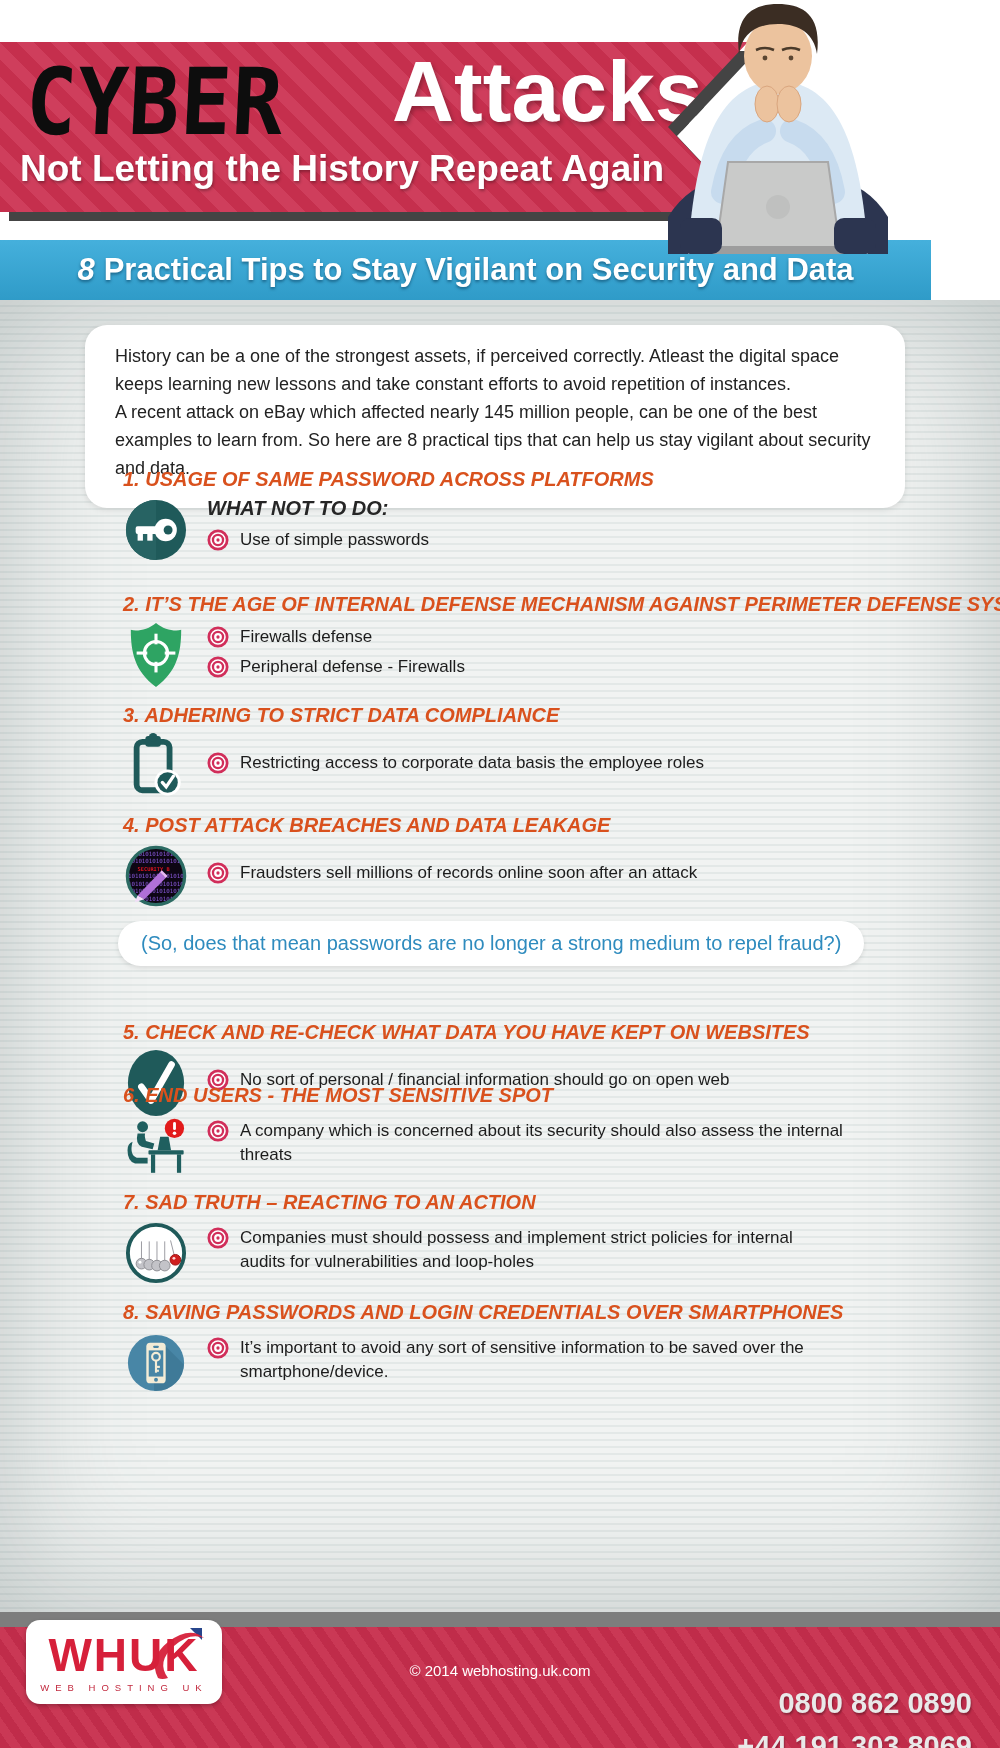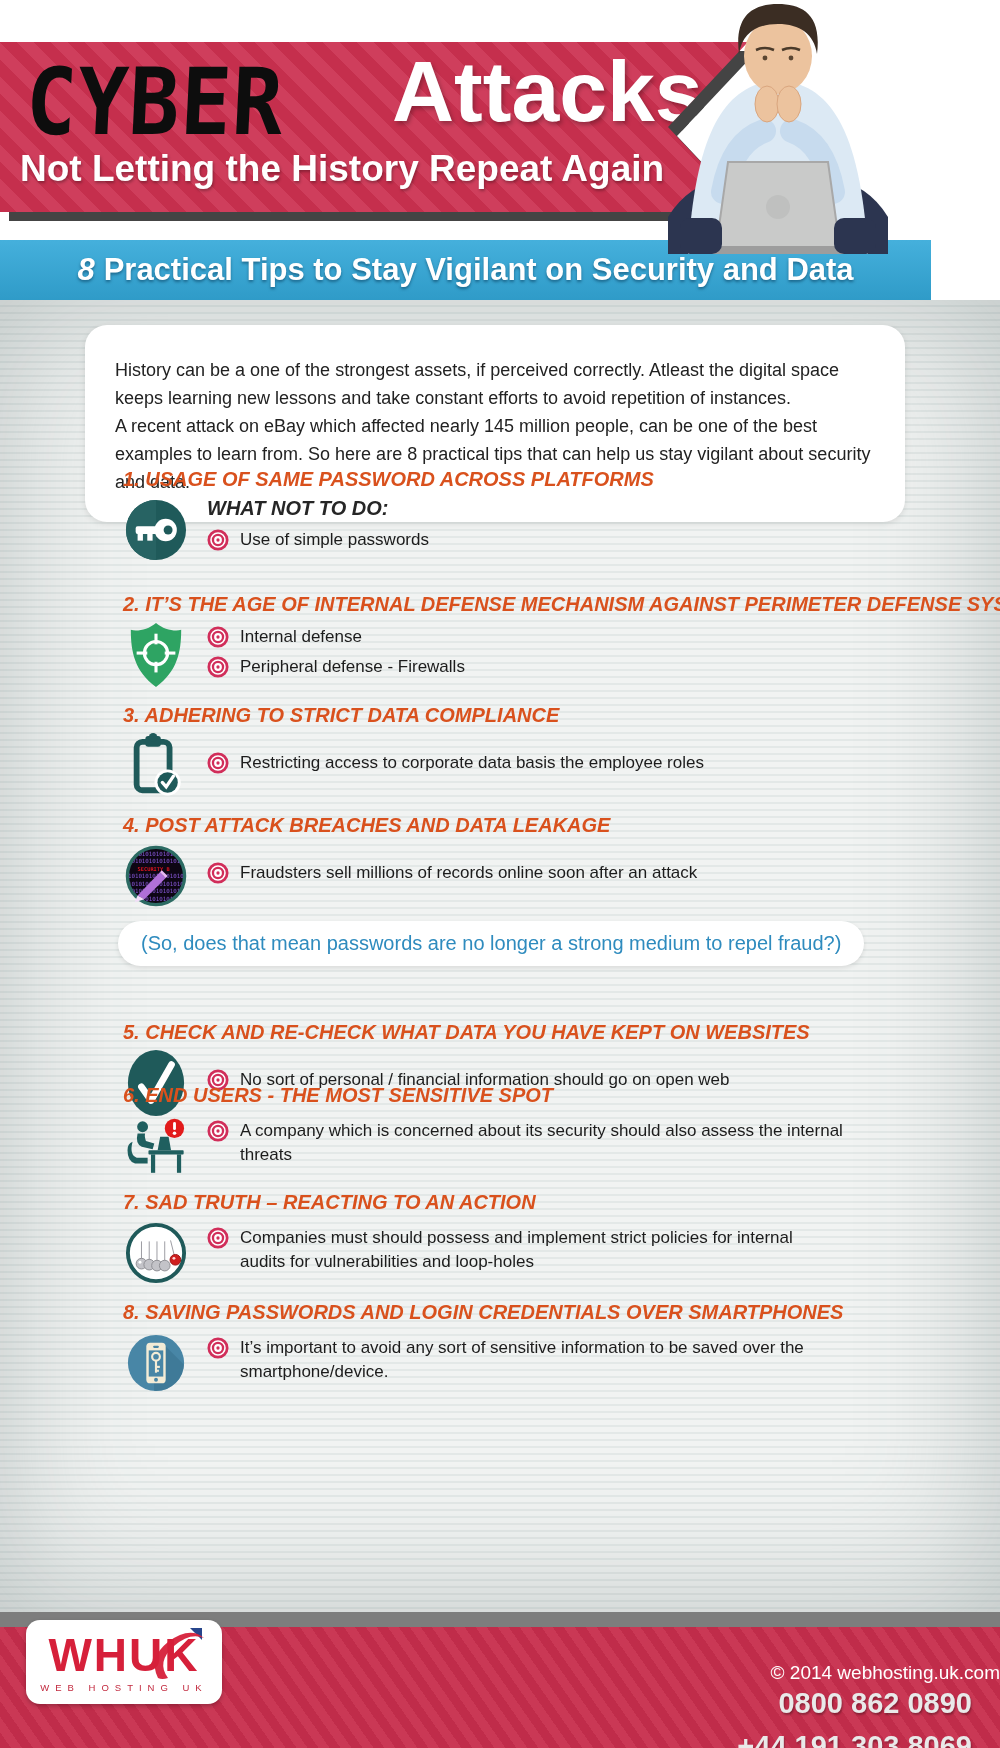--- a/index.html
+++ b/index.html
@@ -27,21 +27,21 @@
         background:linear-gradient(#45b0dc,#2f9bc8);z-index:2;
         display:flex;align-items:center;justify-content:center;}
   .band-title{font-size:31px;font-weight:bold;color:#fff;text-shadow:0 2px 3px rgba(5,55,85,.55);}
   .band-title .count{font-style:italic;margin-right:9px;}
 
   
   .content{position:absolute;top:300px;left:0;width:1000px;height:1312px;
            background:repeating-linear-gradient(180deg,#f1f3f2 0 5px,#e3e8e7 5px 7px);
            box-shadow:inset 0 0 140px rgba(70,88,88,.30);}
   .intro-card{position:absolute;top:25px;left:85px;width:820px;box-sizing:border-box;
-              background:#fff;border-radius:22px;padding:32px 30px 26px 30px;
+              background:#fff;border-radius:22px;padding:18px 30px 26px 30px;
               box-shadow:0 2px 6px rgba(0,0,0,.10);}
   .intro-card p{margin:0;font-size:18px;line-height:1.55;color:#222;}
 
   .sec{position:absolute;left:123px;right:30px;}
   .s-title{font-size:20px;font-weight:bold;font-style:italic;color:#d9511d;white-space:nowrap;}
   .s-row{display:flex;align-items:center;margin-top:4px;}
   .s-row.top{align-items:flex-start;}
   .s-icon{width:62px;height:70px;flex:0 0 62px;margin-left:2px;display:flex;align-items:center;}
   .s-body{margin-left:20px;width:690px;}
   .s-sub{font-size:20px;font-weight:bold;font-style:italic;color:#262626;margin:2px 0 8px 0;}
@@ -56,22 +56,22 @@
   
   .divider{position:absolute;top:1612px;left:0;width:1000px;height:15px;background:#7d7d7d;}
   .footer{position:absolute;top:1627px;left:0;width:1000px;height:121px;
           background:repeating-linear-gradient(55deg,#c02c4a 0 9px,#ca3855 9px 18px);}
   .logo-card{position:absolute;top:1620px;left:26px;width:196px;height:84px;background:#fff;
              border-radius:14px;z-index:4;display:flex;flex-direction:column;align-items:center;
              justify-content:center;box-shadow:0 2px 4px rgba(0,0,0,.25);}
   .whuk{position:relative;font-size:46px;font-weight:bold;color:#d6203a;letter-spacing:2px;line-height:1;}
   .swoosh{position:absolute;top:-12px;right:-16px;}
   .logo-sub{font-size:9.5px;letter-spacing:6px;color:#c2293e;margin-top:4px;}
-  .copyright{position:absolute;top:1662px;left:0;width:1000px;text-align:right;
-             color:#fff;font-size:19px;z-index:3;}
+  .copyright{position:absolute;top:1662px;left:0;width:1000px;text-align:center;
+             color:#fff;font-size:15px;z-index:3;}
   .phones{position:absolute;top:1682px;right:28px;text-align:right;z-index:3;}
   .phones div{font-size:29px;line-height:43px;color:#e9e9e9;font-weight:bold;
               text-shadow:1px 2px 2px rgba(0,0,0,.3);}
 </style>
 </head>
 <body>
 
 <div class="page">
 
   <div class="ribbon-wrap">
@@ -155,21 +155,21 @@
             <rect x="41" y="31.4" width="11" height="3.2" fill="#fff"></rect>
           </svg>
         </div>
         <div class="s-body">
           <div class="b-row">
             <svg width="22" height="22" viewBox="0 0 24 24">
                 <circle cx="12" cy="12" r="10" fill="#fff" stroke="#d12e5a" stroke-width="3"></circle>
                 <circle cx="12" cy="12" r="5.5" fill="none" stroke="#d12e5a" stroke-width="2.5"></circle>
                 <circle cx="12" cy="12" r="1.8" fill="#d12e5a"></circle>
               </svg>
-            <span class="b-text">Internal defense</span>
+            <span class="b-text">Firewalls defense</span>
           </div>
           <div class="b-row">
             <svg width="22" height="22" viewBox="0 0 24 24">
                 <circle cx="12" cy="12" r="10" fill="#fff" stroke="#d12e5a" stroke-width="3"></circle>
                 <circle cx="12" cy="12" r="5.5" fill="none" stroke="#d12e5a" stroke-width="2.5"></circle>
                 <circle cx="12" cy="12" r="1.8" fill="#d12e5a"></circle>
               </svg>
             <span class="b-text">Peripheral defense - Firewalls</span>
           </div>
         </div>

